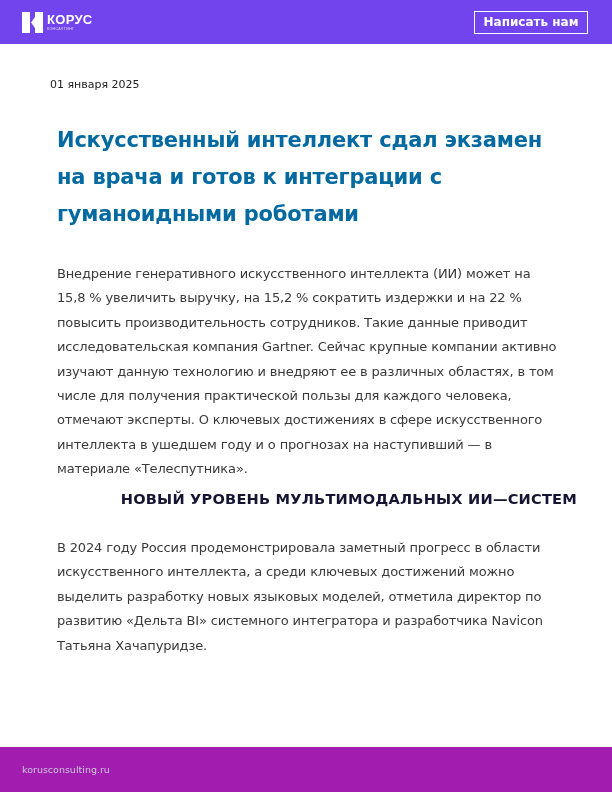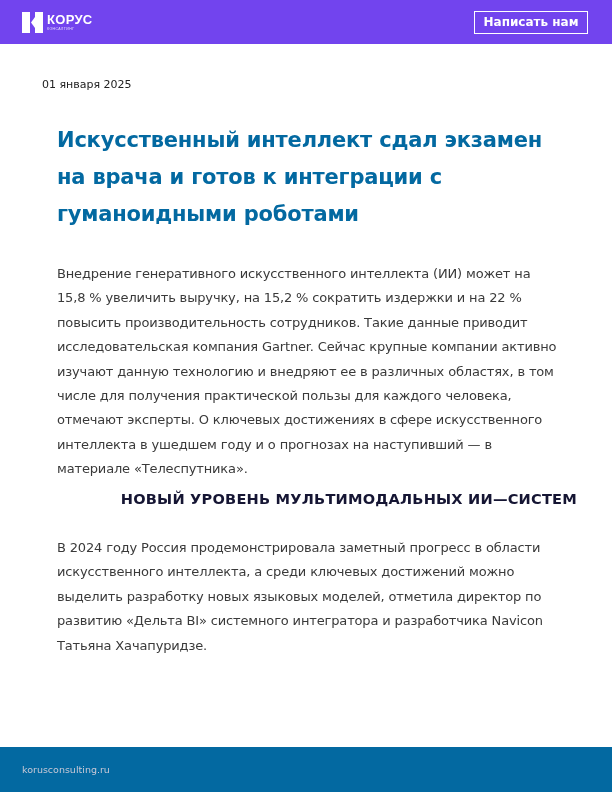--- a/index.html
+++ b/index.html
@@ -18,21 +18,21 @@
     .logo-text { display: flex; flex-direction: column; line-height: 1; }
     .logo-name { color: #fff; font-weight: bold; font-size: 13px; letter-spacing: 0.3px; font-family: "Liberation Sans", sans-serif; }
     .logo-sub { color: #e6ddff; font-size: 3.5px; letter-spacing: 0.4px; margin-top: 2px; font-family: "Liberation Sans", sans-serif; }
 
     .btn-write {
       width: 114px; height: 23px; border: 1.5px solid #ffffff; background: transparent;
       color: #fff; font-size: 12px; font-weight: bold; font-family: "DejaVu Sans", sans-serif;
       display: flex; align-items: center; justify-content: center; cursor: pointer;
     }
 
-    .date { position: absolute; left: 42px; top: 78px; font-size: 11px; color: #222; font-family: "DejaVu Sans", sans-serif; }
+    .date { position: absolute; left: 50px; top: 78px; font-size: 11px; color: #222; font-family: "DejaVu Sans", sans-serif; }
 
     .title {
       position: absolute; left: 57px; top: 122px; width: 500px;
       font-size: 21px; font-weight: bold; line-height: 37px; color: #0369a1;
       font-family: "DejaVu Sans", sans-serif; letter-spacing: -0.2px;
     }
 
     .para {
       position: absolute; left: 57px; width: 500px;
       font-size: 13px; line-height: 24.4px; color: #3a3a3a;
@@ -43,21 +43,21 @@
 
     .section-heading {
       position: absolute; left: 57px; top: 490px; width: 520px;
       font-size: 14.6px; font-weight: bold; color: #151533; letter-spacing: 0.2px;
       font-family: "DejaVu Sans", sans-serif;
       text-align: right;
     }
 
     .footer {
       position: absolute; left: 0; top: 747px; width: 612px; height: 45px;
-      background: #0369a1; display: flex; align-items: center;
+      background: #a21caf; display: flex; align-items: center;
       padding: 0 22px;
     }
     .footer-site { color: #c8c8d6; font-size: 9.5px; font-family: "DejaVu Sans", sans-serif; }
     .footer-tg { position: absolute; left: 262px; top: 0; height: 45px; display: flex; align-items: center; gap: 8px; }
     .tg-icon svg { display: block; }
     .footer-tg-text { color: #c8c8d6; font-size: 9px; font-family: "DejaVu Sans", sans-serif; }
     .btn-sub {
       position: absolute; left: 475px; top: 11px; width: 113px; height: 23px;
       border: 1.5px solid #ffffff; background: transparent; color: #fff;
       font-size: 8.5px; font-weight: bold; font-family: "DejaVu Sans", sans-serif;

